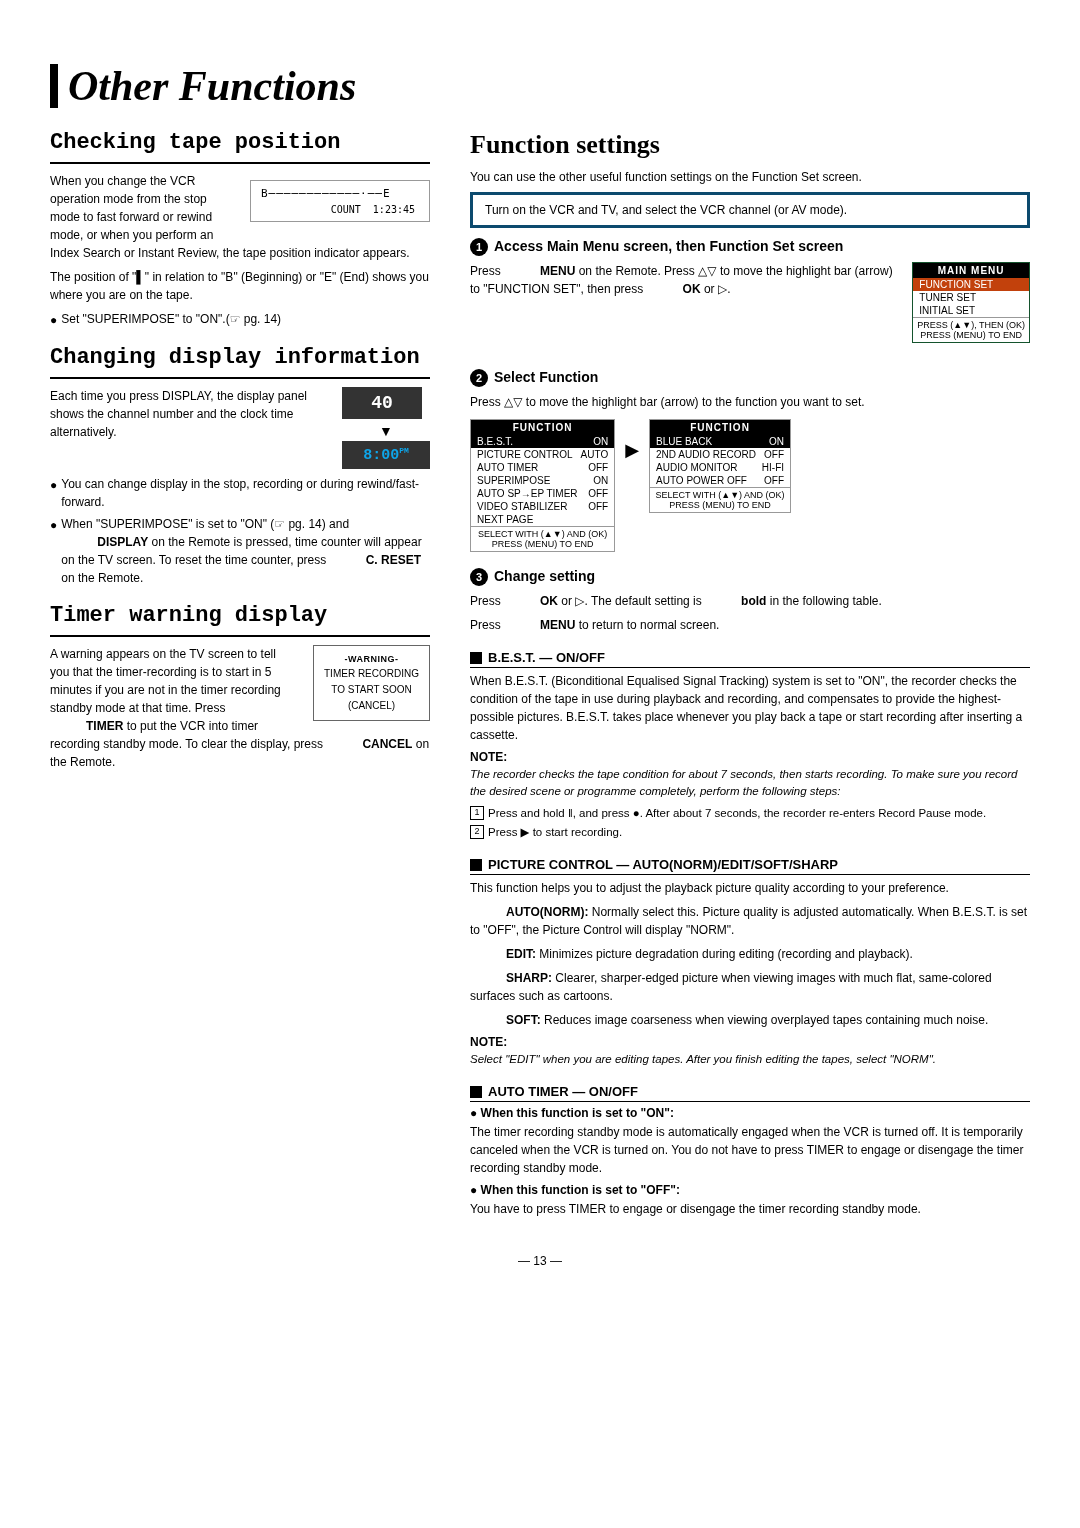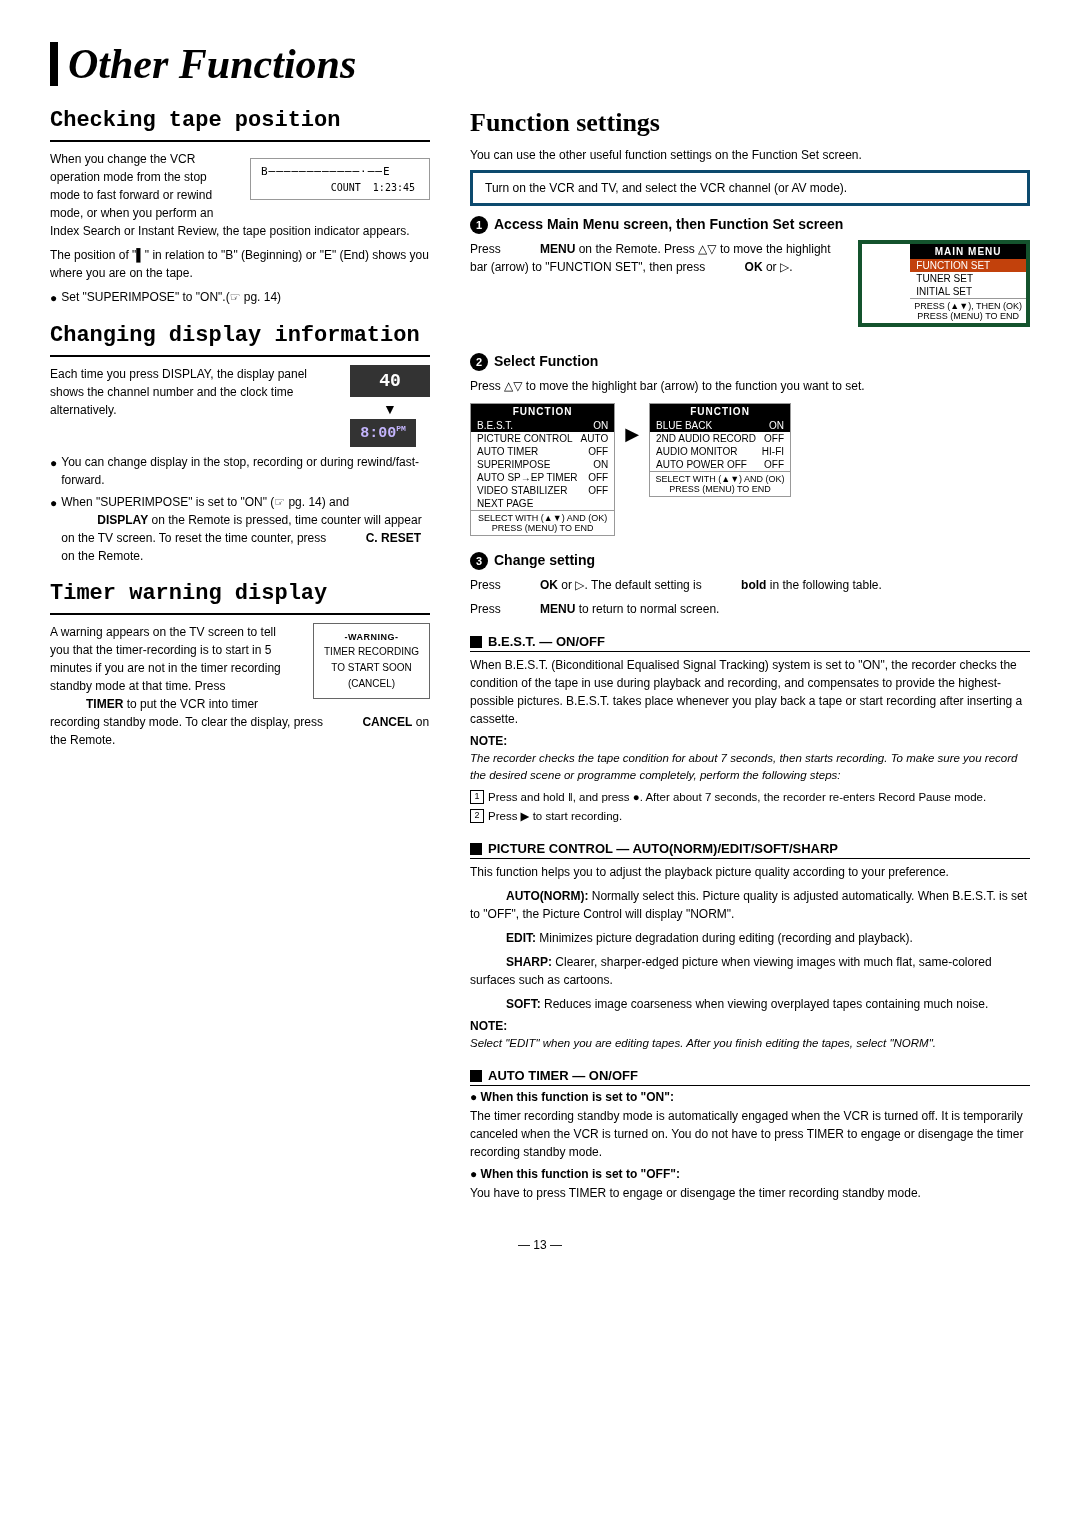--- a/index.html
+++ b/index.html
@@ -25,20 +25,21 @@
     }
     .page-title {
       font-size: 42px;
       font-weight: bold;
       font-style: italic;
       font-family: 'Times New Roman', serif;
       margin-bottom: 20px;
       display: flex;
       align-items: center;
       gap: 10px;
+      margin-top: 22px;
     }
     .page-title-bar {
       width: 8px;
       height: 44px;
       background: #000;
       display: inline-block;
       flex-shrink: 0;
     }
     .section-title {
       font-size: 22px;
@@ -113,27 +114,27 @@
       font-weight: bold;
       font-family: 'Courier New', monospace;
       padding: 4px 12px;
       text-align: center;
       margin-bottom: 4px;
       width: 80px;
     }
     .display-box-small {
       border: 2px solid #333;
       background: #333;
-      color: #c4b5fd;
+      color: #0ea5e9;
       font-size: 15px;
       font-weight: bold;
       font-family: 'Courier New', monospace;
       padding: 3px 8px;
       text-align: center;
-      width: 66px;
+      width: 88px;
     }
     .display-pm {
       font-size: 8px;
       vertical-align: super;
     }
 
     
     .warning-box {
       border: 1px solid #666;
       padding: 6px 10px;
@@ -181,24 +182,23 @@
     }
 
     
     .menu-boxes {
       display: flex;
       gap: 10px;
       margin: 8px 0;
       align-items: flex-start;
     }
     .menu-box {
-      border: 4px solid #14532d;
+      border: 1px solid #14532d;
       font-size: 10px;
       min-width: 110px;
-      padding-left: 48px;
     }
     .menu-box-header {
       background: #000;
       color: #fff;
       text-align: center;
       padding: 2px 6px;
       font-size: 10px;
       font-weight: bold;
       letter-spacing: 1px;
     }

